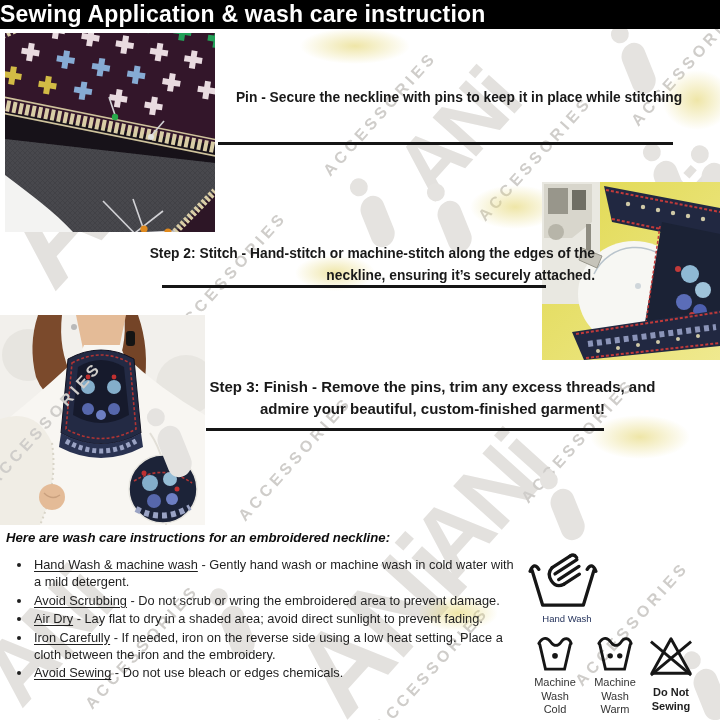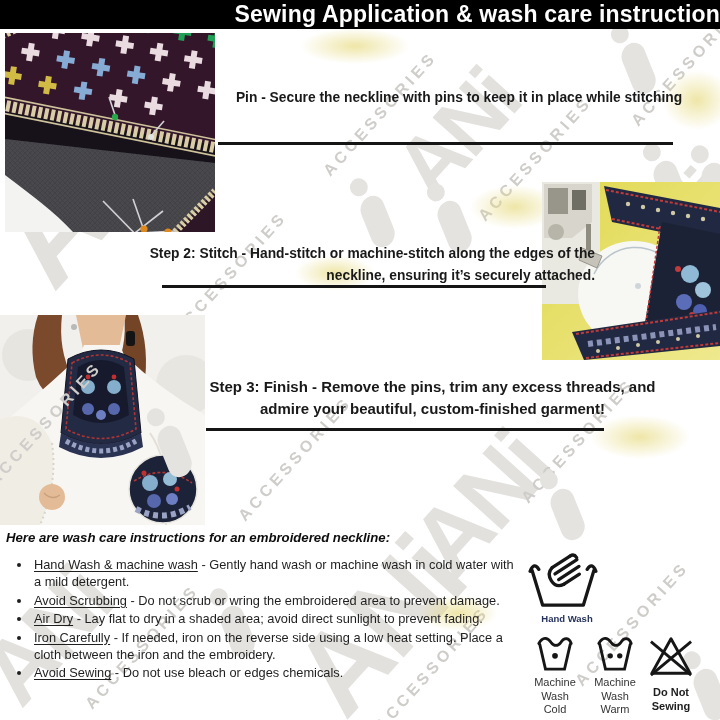--- a/index.html
+++ b/index.html
@@ -4,21 +4,21 @@
 <style>
   * { box-sizing: border-box; }
   html,body { margin:0; padding:0; background:#888; }
   .page {
     position:relative; width:720px; height:720px; margin:0 auto;
     background:#ffffff; overflow:hidden;
     font-family:"Liberation Sans", sans-serif; color:#1b1b1b;
   }
   
   .banner { position:absolute; left:0; top:0; width:720px; height:29px; background:#000; z-index:10; }
-  .banner h1 { margin:0; height:29px; line-height:29px; text-align:right;
+  .banner h1 { margin:0; height:29px; line-height:29px; text-align:left;
     color:#fff; font-size:23px; font-weight:800; letter-spacing:.2px; }
 
   
   .wm { position:absolute; transform:rotate(-48deg); z-index:1; pointer-events:none; white-space:nowrap; }
   .wm-brand { font-weight:800; color:#e3e1de; letter-spacing:-4px; }
   .wm-word  { font-size:16px; font-weight:700; color:#cfcdca; letter-spacing:4px; }
   .wm-person { width:34px; transform:rotate(-28deg); }
   .wm-person .head { display:block; width:18px; height:18px; border-radius:50%; background:#e5e3e0; margin:0 auto 4px; }
   .wm-person .torso { display:block; width:25px; height:52px; border-radius:13px; background:#e5e3e0; margin:0 auto; transform:skewX(-6deg); }
   .blob { position:absolute; border-radius:50%; z-index:1;
@@ -50,21 +50,21 @@
   #care-list { position:absolute; left:14px; top:556px; width:508px; z-index:6;
     margin:0; padding-left:18px; font-size:12.8px; line-height:17.4px; color:#1f1f1f; }
   #care-list li { margin:0 0 1px 0; padding-left:2px; }
   .care-term { text-decoration:underline; text-underline-offset:2px; }
 
   
   .symbol { position:absolute; z-index:6; margin:0; display:flex; flex-direction:column; align-items:center; }
   .symbol svg { display:block; }
   .symbol figcaption { white-space:pre-line; text-align:center; }
   #sym-handwash { left:526px; top:550px; width:74px; }
-  #sym-handwash figcaption { margin-top:3px; font-size:9.5px; font-weight:700; color:#25335c;padding-left:8px; }
+  #sym-handwash figcaption { margin-top:3px; font-size:9.5px; font-weight:400; color:#25335c;padding-left:8px; }
   #sym-wring { left:614px; top:558px; width:96px; }
   #sym-wring figcaption { margin-top:4px; font-size:8px; font-weight:800; color:#25335c; }
   #sym-cold { left:532px; top:633px; width:46px; }
   #sym-warm { left:592px; top:633px; width:46px; }
   #sym-cold figcaption, #sym-warm figcaption { margin-top:3px; font-size:11px; line-height:13.5px; color:#343434; }
   #sym-bleach { left:644px; top:634px; width:54px; }
   #sym-bleach figcaption { margin-top:8px; font-size:11px; line-height:13.5px; font-weight:700; color:#1e1e1e; }
 </style>
 </head>
 <body>

